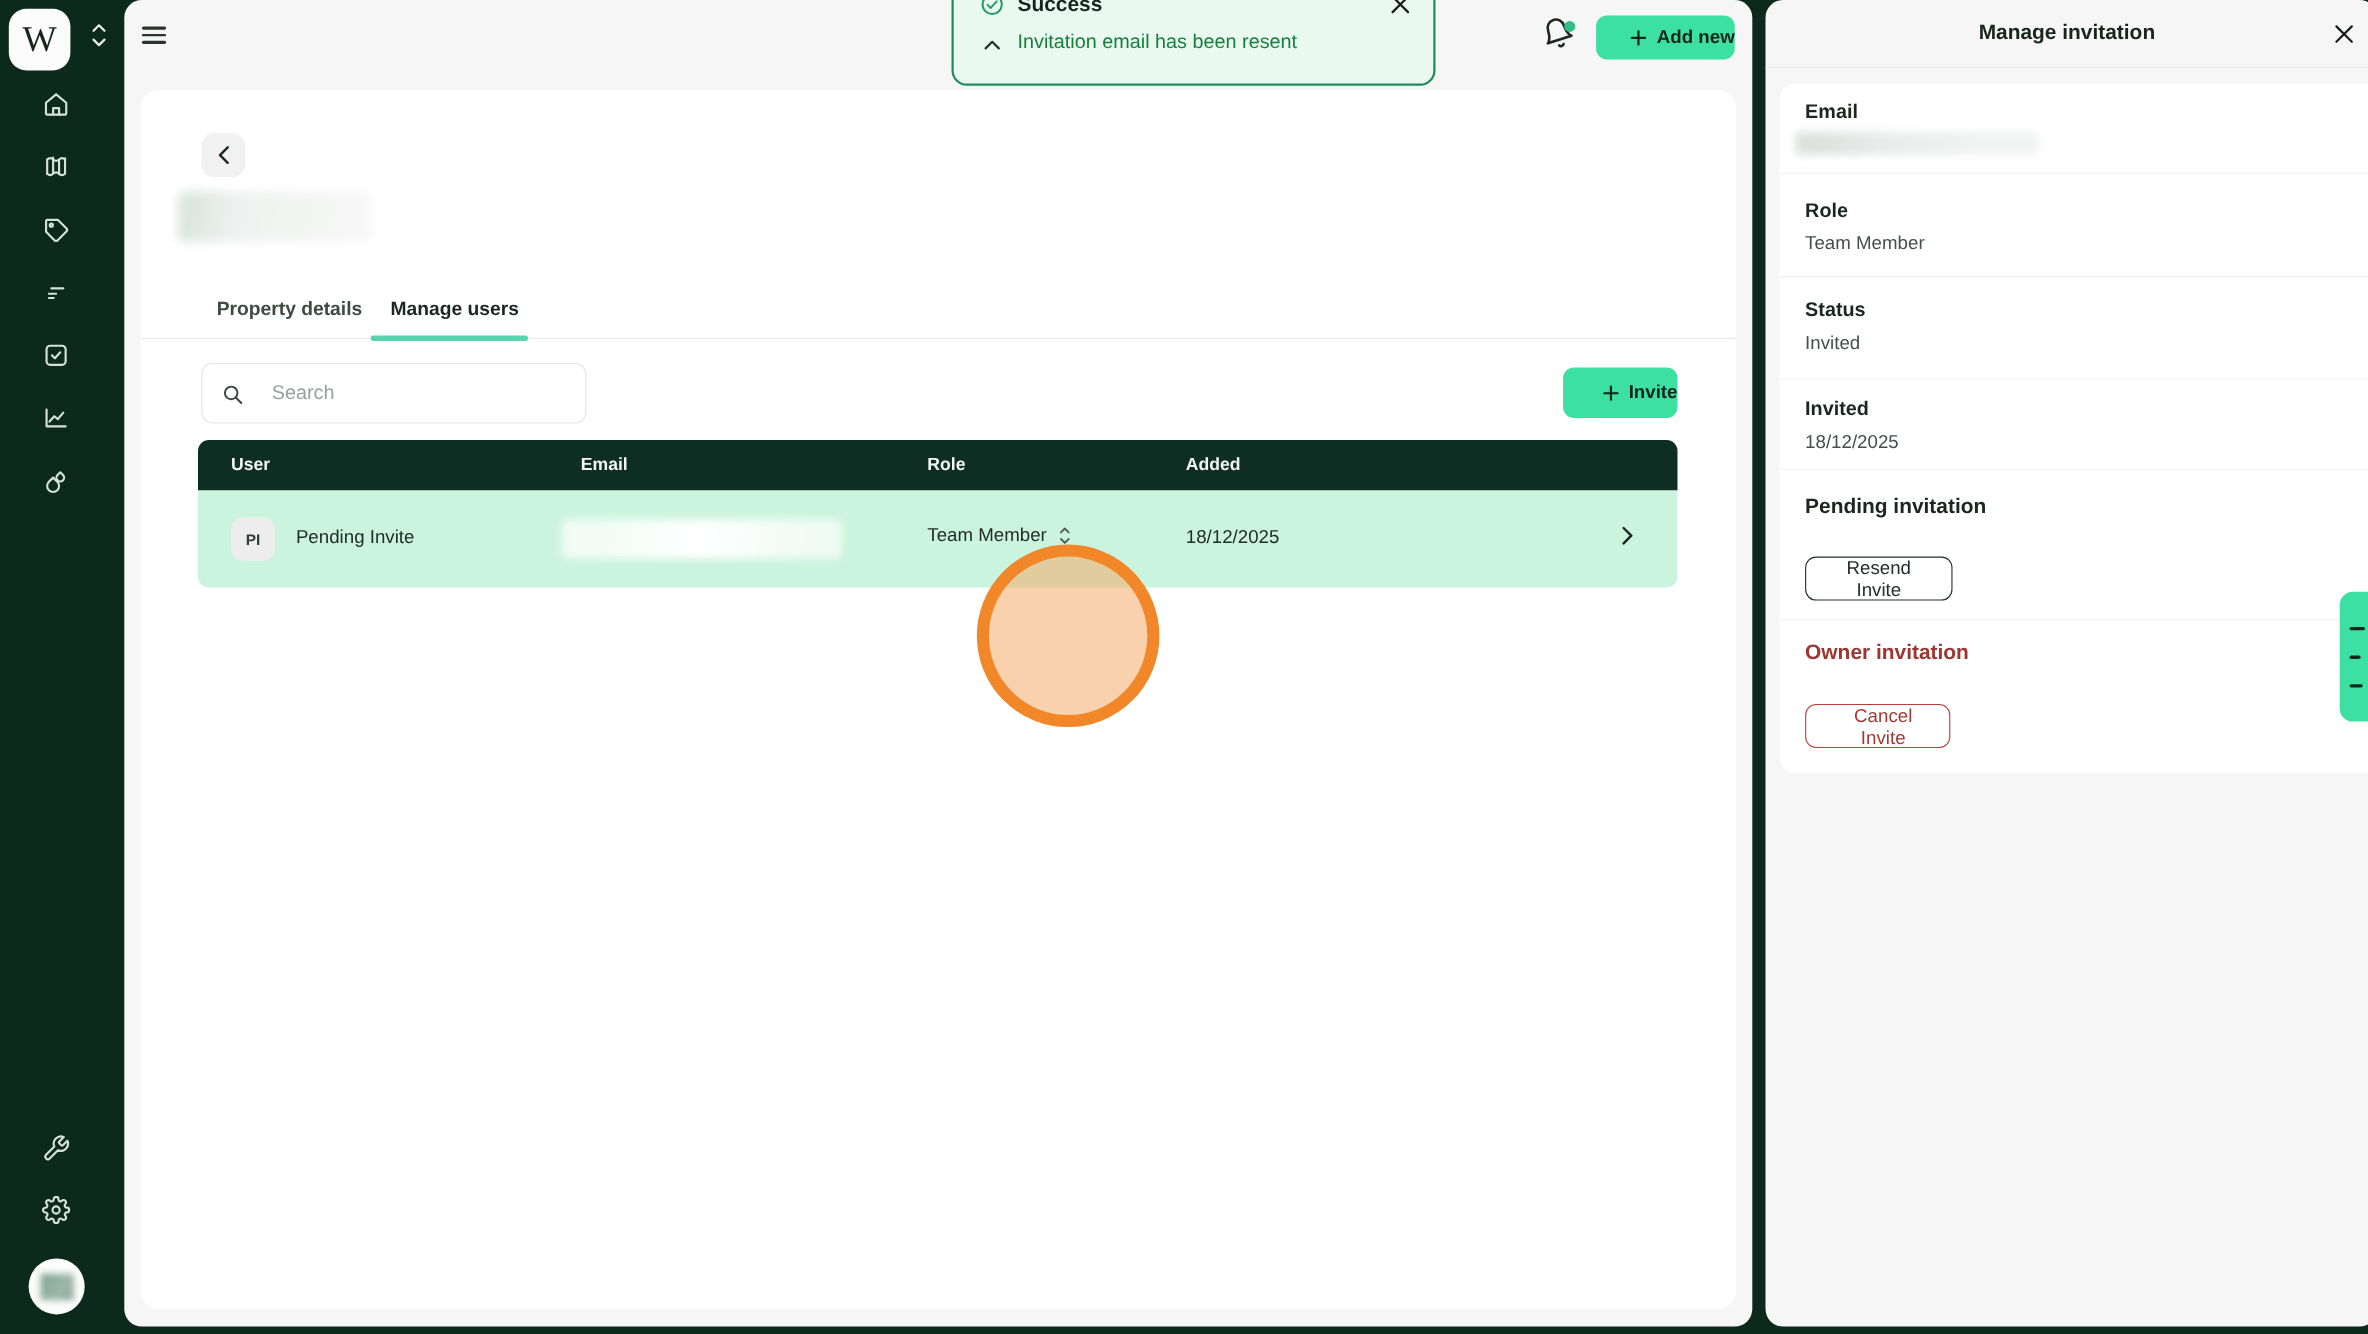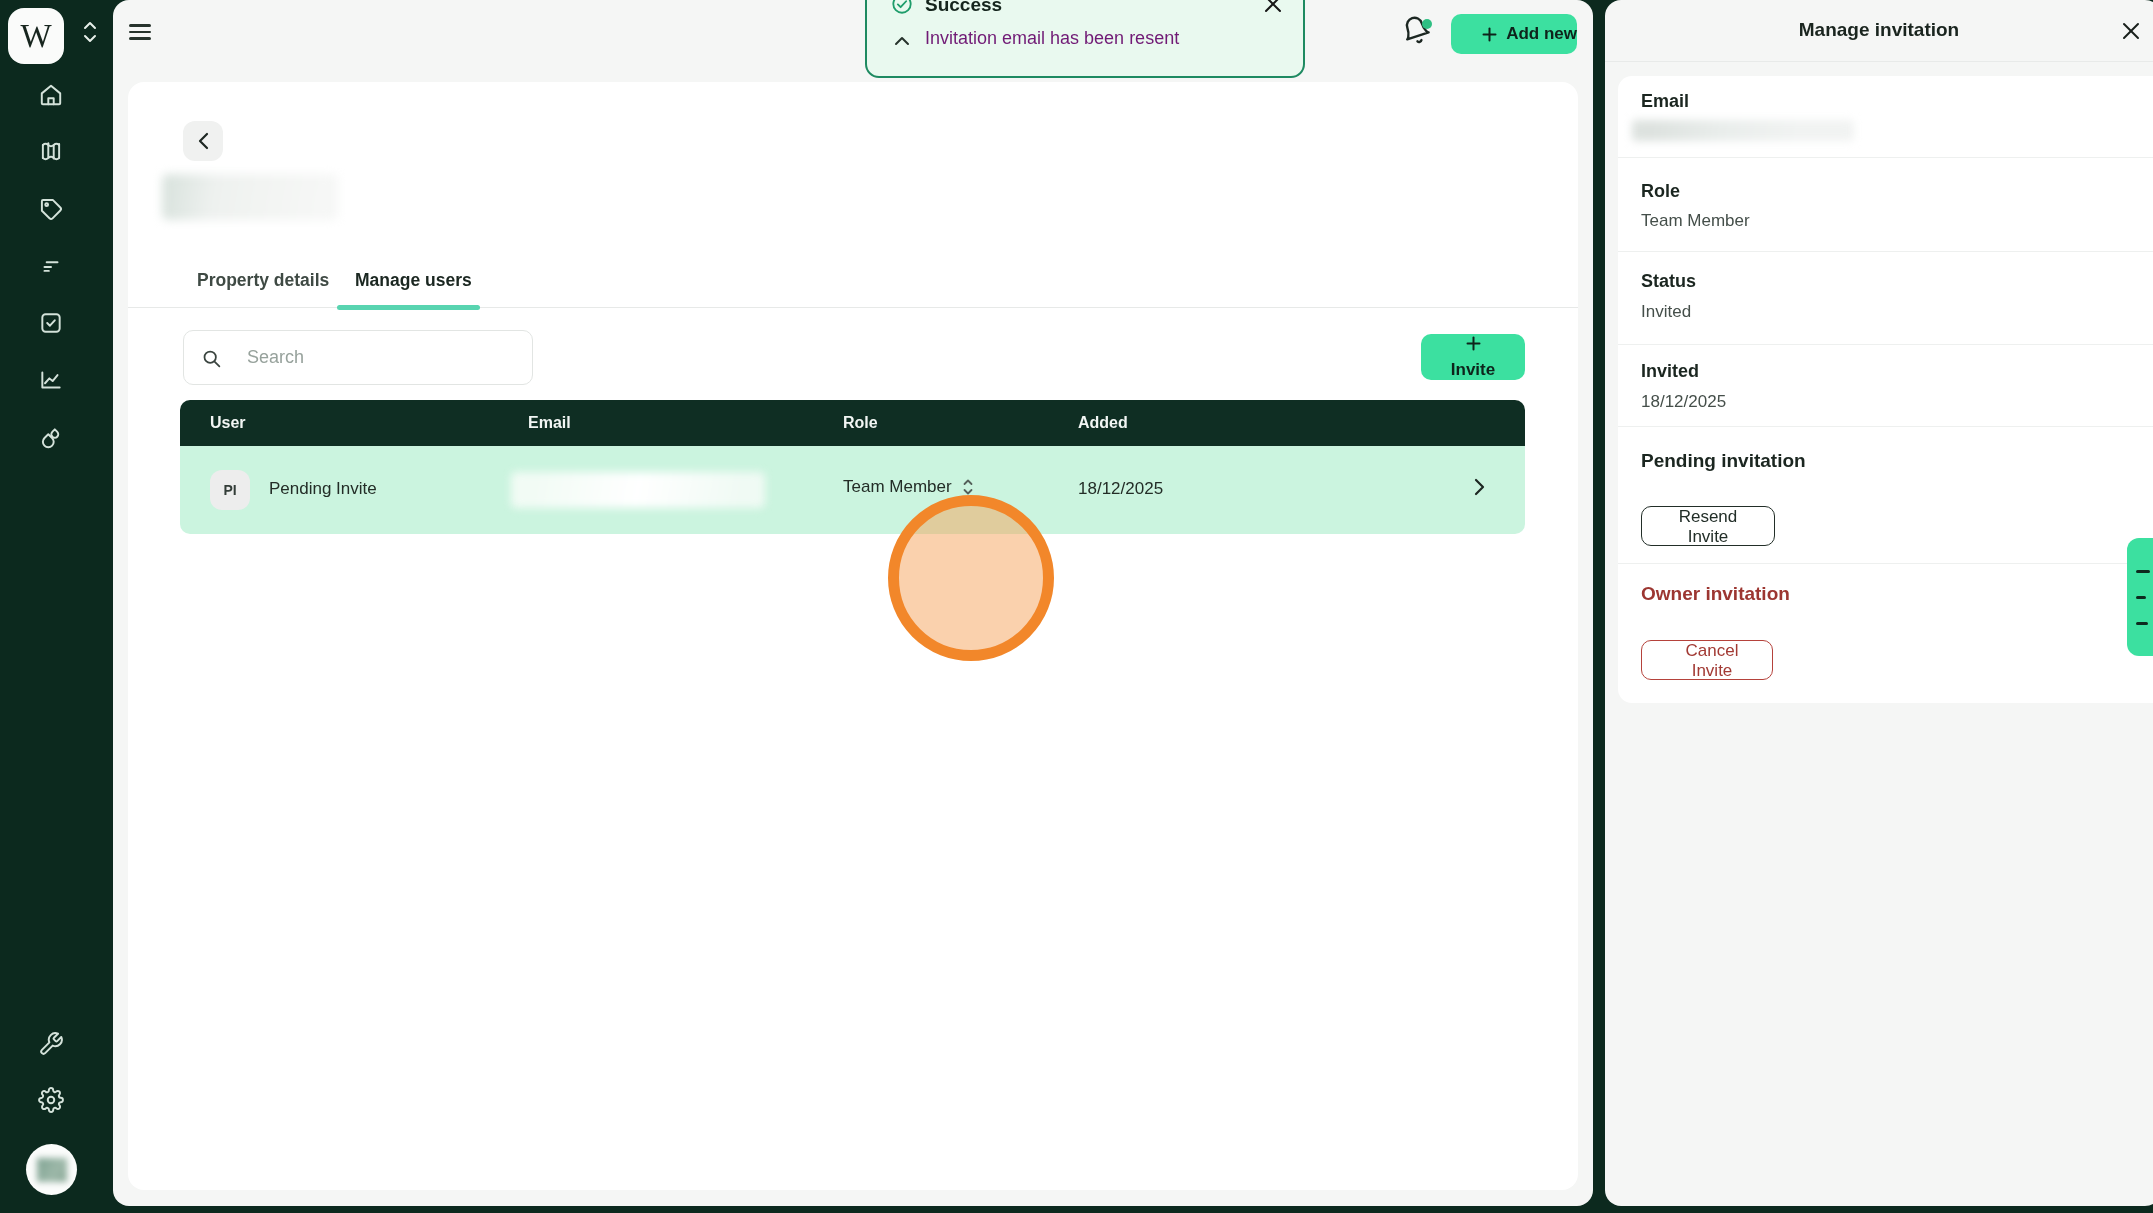--- a/index.html
+++ b/index.html
@@ -46,21 +46,21 @@
   .tab.inactive { color:#3f4a44; }
   .tab.active { color:#1b2721; }
   .tab-underline { position:absolute; left:209px; top:223px; width:143px; height:5px; background:#58d4b0; border-radius:3px; z-index:2; }
   .tabs-divider { position:absolute; left:0; right:0; top:225px; height:1px; background:#e7e9e8; }
   .search-box { position:absolute; left:55px; top:248px; width:350px; height:55px; background:#fff;
                 border:1px solid #e2e5e3; border-radius:10px; }
   .search-box svg { position:absolute; left:17px; top:17px; width:21px; height:21px; color:#3a443f; }
   .search-box input { position:absolute; left:63px; top:1px; width:290px; height:51px; border:none; outline:none;
                       font-family:inherit; font-size:18px; color:#333d37; background:transparent; }
   .search-box input::placeholder { color:#97a29c; }
-  .invite-btn { position:absolute; left:1293px; top:252px; width:104px; height:46px;flex-direction:column; }
+  .invite-btn { position:absolute; left:1293px; top:252px; width:104px; height:46px; }
 
   
   .table { position:absolute; left:52px; top:318px; width:1345px; }
   .t-head { height:46px; background:#0f2e23; border-radius:10px 10px 0 0; position:relative;
             color:#f2f6f4; font-weight:700; font-size:16px;text-decoration:underline; }
   .t-head span { position:absolute; top:14px; }
   .t-row { height:88px; position:relative; background:#fff; }
   .t-row.mint { background:#cbf4df; border-radius:0 0 10px 10px; }
   .cell { position:absolute; top:33px; font-size:17px; color:#232d27; }
   .avatar-sq { position:absolute; left:30px; top:24px; width:40px; height:40px; border-radius:12px;
@@ -78,21 +78,21 @@
   .role-select { display:flex; align-items:center; gap:9px; cursor:pointer; }
   .updown { color:#55605a; }
 
   
   .toast { position:absolute; left:865px; top:-24px; width:440px; height:102px; background:#e9f9ef;
            border:2px solid #1e8a61; border-radius:14px; z-index:60; }
   .toast .t-title { position:absolute; left:58px; top:16px; font-size:19px; font-weight:700; color:#15251d; }
   .toast .ck { position:absolute; left:24px; top:15px; width:22px; height:22px; color:#1f9d6b; }
   .toast .x { position:absolute; right:20px; top:16px; width:20px; height:20px; color:#181818; cursor:pointer; }
   .toast .up { position:absolute; left:27px; top:54px; width:16px; height:12px; color:#27332c; cursor:pointer; }
-  .toast .msg { position:absolute; left:58px; top:50px; font-size:18px; color:#701a75; }
+  .toast .msg { position:absolute; left:58px; top:50px; font-size:18px; color:#15803d; }
 
   
   .click-circle { position:absolute; left:888px; top:495px; width:166px; height:166px; border-radius:50%;
                   border:11px solid #f2872a; background:rgba(246,164,92,.5); z-index:70; pointer-events:none; }
 
   
   .right-sheet { position:absolute; left:1605px; top:0; width:556px; height:1206px;
                  background:#f5f6f5; border-radius:16px; }
   .panel-title { position:absolute; left:0; top:19px; width:548px; text-align:center;
                  font-size:19px; font-weight:700; color:#1a251f; }

